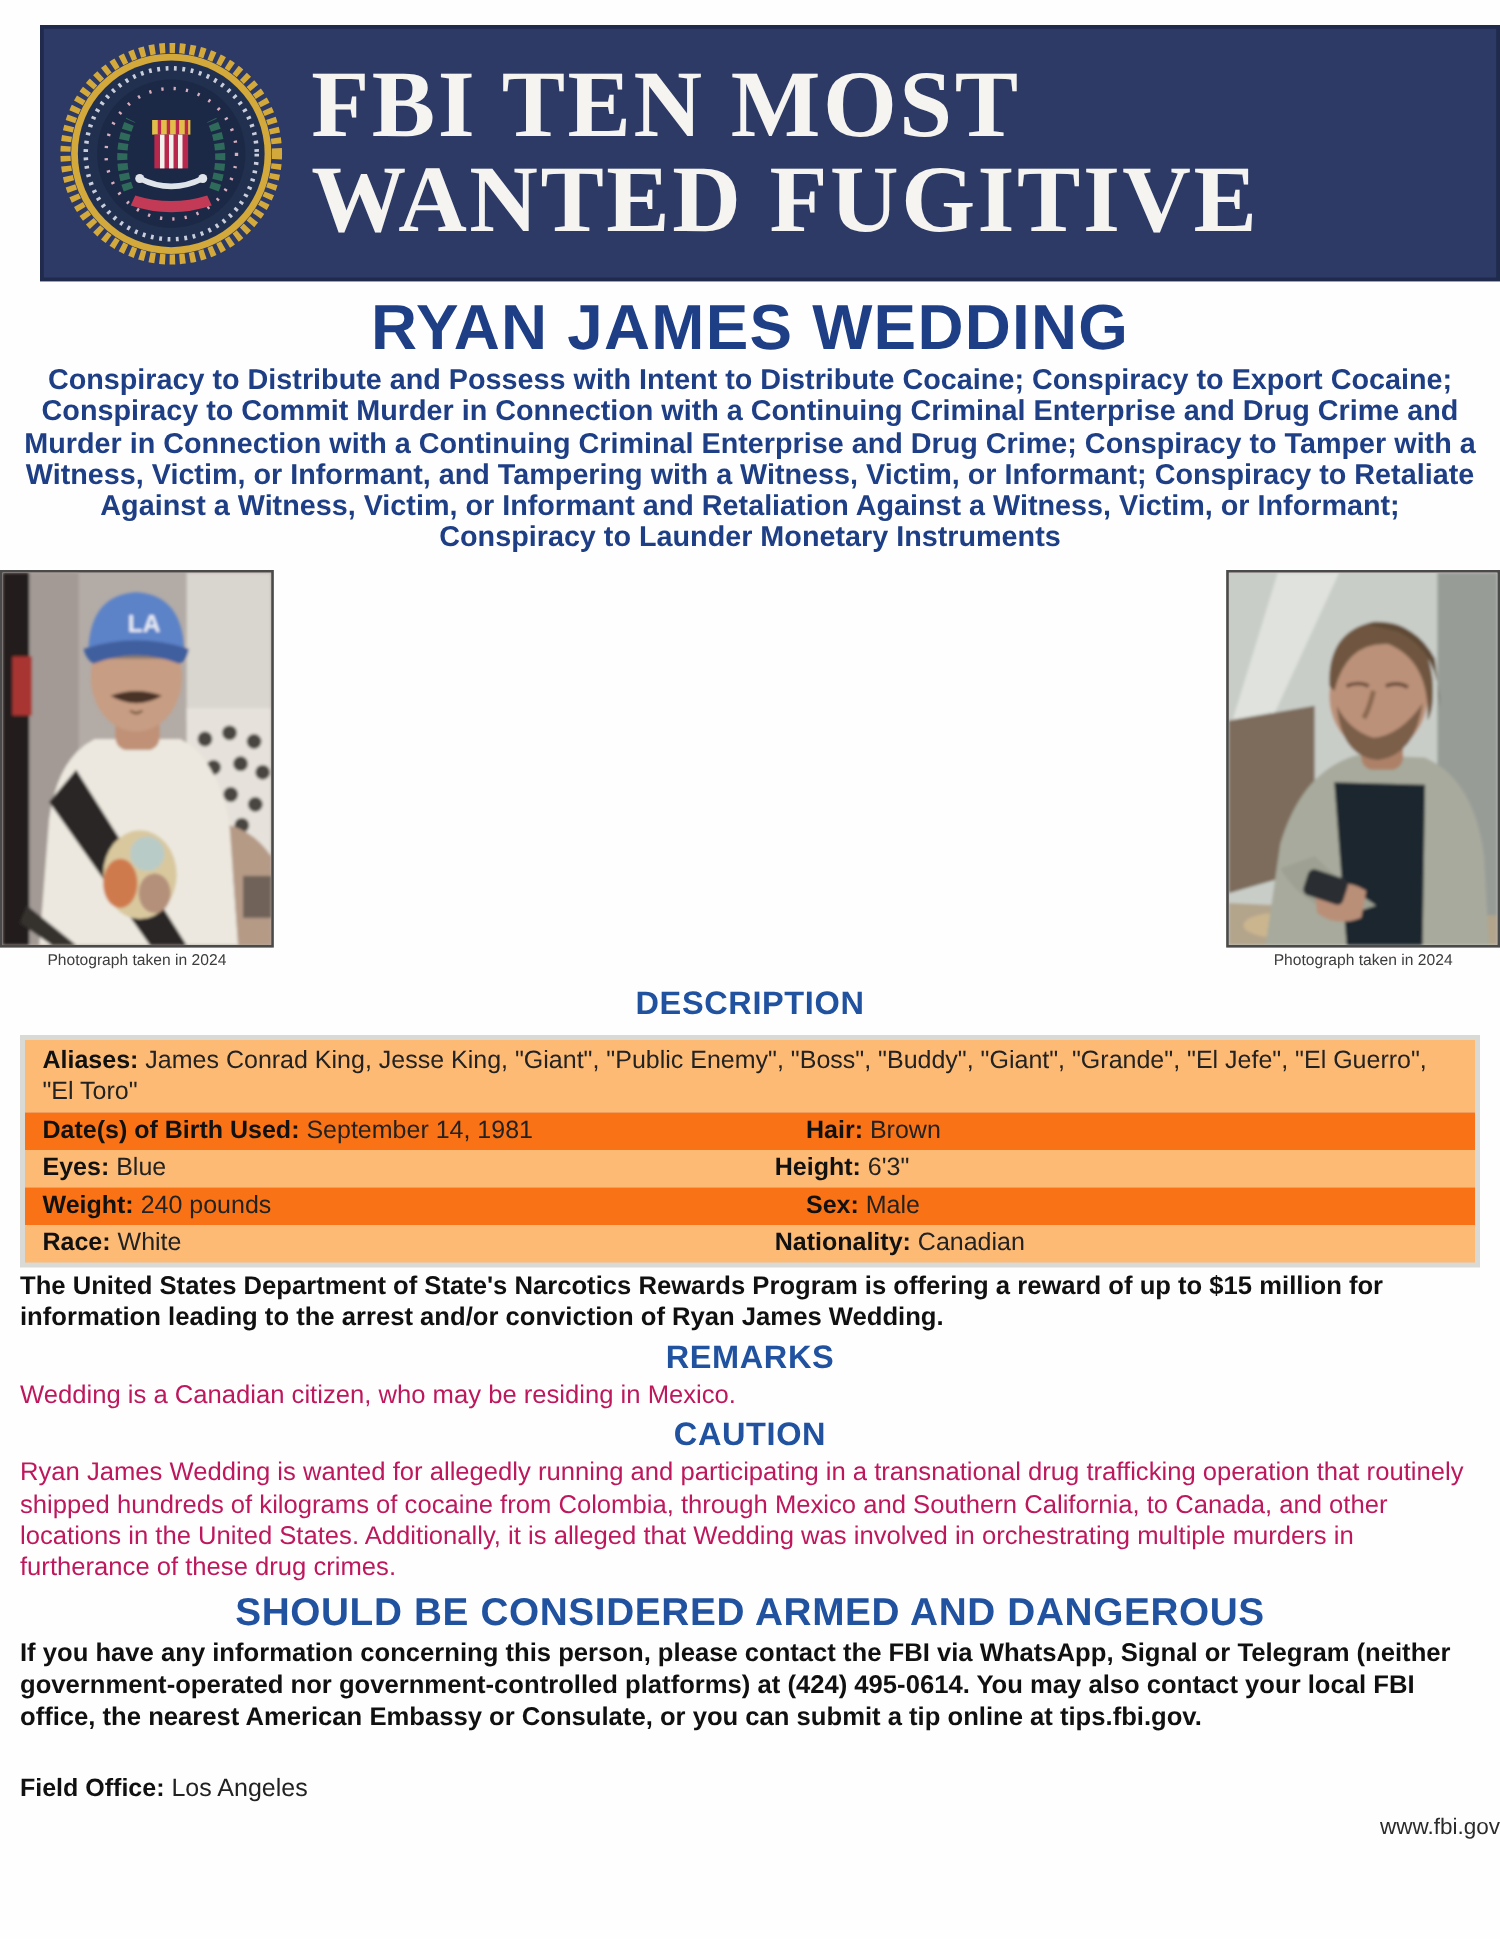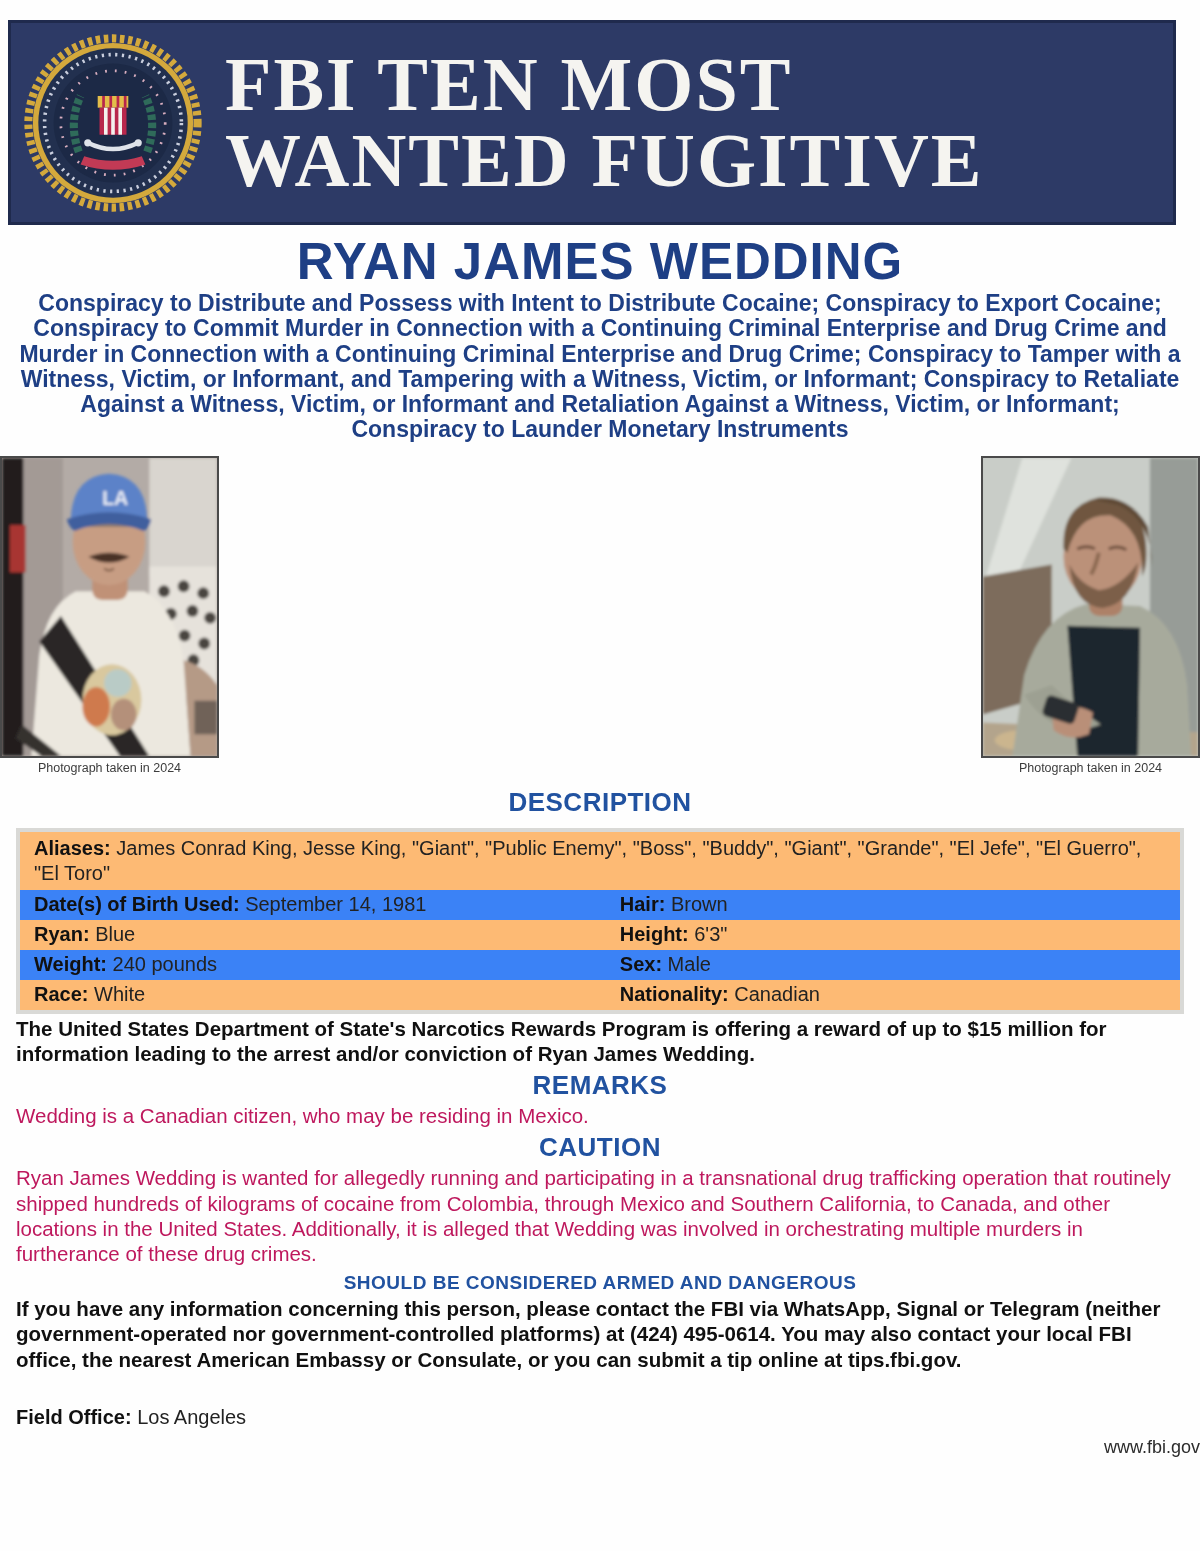--- a/index.html
+++ b/index.html
@@ -5,21 +5,21 @@
   * { margin:0; padding:0; box-sizing:border-box; }
   html,body { background:#fff; }
   .page {
     width:1200px; height:1551px; margin:0 auto; position:relative;
     background:#fefefe; overflow:hidden;
     font-family:"Liberation Sans","DejaVu Sans",sans-serif;
     color:#1a1a1a;
   }
   
   .banner {
-    position:absolute; left:8px; top:20px; width:1168px; height:205px;
+    position:absolute; left:32px; top:20px; width:1168px; height:205px;
     background:#2d3a66; border:3px solid #1f2a4d;
     display:flex; align-items:center;
   }
   .seal { width:180px; height:180px; margin-left:12px; flex:0 0 auto; }
   .banner-title {
     margin-left:22px; color:#f5f4f0;
     font-family:"Liberation Serif","DejaVu Serif",serif;
     font-weight:bold; font-size:76px; line-height:0.99; letter-spacing:2px;
     white-space:nowrap;
   }
@@ -46,28 +46,28 @@
   }
   
   .sec-head {
     text-align:center; color:#2152a0; font-weight:bold; font-size:26px;
     letter-spacing:0.5px;
   }
   .h-description { margin-top:12px; }
   .h-reward      { margin-top:16px; }
   .h-remarks     { margin-top:4px;  }
   .h-caution     { margin-top:4px;  }
-  .h-armed       { margin-top:6px; font-size:19px; }
+  .h-armed       { margin-top:6px; font-size:31px; }
   
   .desc-table {
     margin:10px 16px 0; background:#d9d9d6; padding:4px; font-size:20px;
   }
   .dt-row { display:flex; align-items:center; min-height:30px; padding:2px 0; }
   .dt-row.white { background:#fdba74; }
-  .dt-row.gray  { background:#3b82f6; }
+  .dt-row.gray  { background:#f97316;gap:25px; }
   .dt-full { display:block; padding:4px 0; line-height:1.25; }
   .dt-cell { flex:0 0 50%; padding-left:14px; }
   .dt-cell.c1 { flex-basis:50.5%; }
   .lbl { font-weight:bold; color:#111; }
   .val { color:#222; }
   .aliases-text { padding-left:14px; padding-right:20px; }
   
   .para { margin:2px 16px 0; font-size:20.5px; line-height:1.23; }
   .para.bold { font-weight:bold; color:#101010; }
   .para.normal { color:#be185d; }
@@ -234,21 +234,21 @@
       <div class="aliases-text">
         <span class="lbl">Aliases:</span>
         <span class="val">James Conrad King, Jesse King, "Giant", "Public Enemy", "Boss", "Buddy", "Giant", "Grande", "El Jefe", "El Guerro", "El Toro"</span>
       </div>
     </div>
     <div class="dt-row gray">
       <div class="dt-cell c1"><span class="lbl">Date(s) of Birth Used:</span> <span class="val">September 14, 1981</span></div>
       <div class="dt-cell"><span class="lbl">Hair:</span> <span class="val">Brown</span></div>
     </div>
     <div class="dt-row white">
-      <div class="dt-cell c1"><span class="lbl">Ryan:</span> <span class="val">Blue</span></div>
+      <div class="dt-cell c1"><span class="lbl">Eyes:</span> <span class="val">Blue</span></div>
       <div class="dt-cell"><span class="lbl">Height:</span> <span class="val">6'3"</span></div>
     </div>
     <div class="dt-row gray">
       <div class="dt-cell c1"><span class="lbl">Weight:</span> <span class="val">240 pounds</span></div>
       <div class="dt-cell"><span class="lbl">Sex:</span> <span class="val">Male</span></div>
     </div>
     <div class="dt-row white">
       <div class="dt-cell c1"><span class="lbl">Race:</span> <span class="val">White</span></div>
       <div class="dt-cell"><span class="lbl">Nationality:</span> <span class="val">Canadian</span></div>
     </div>

